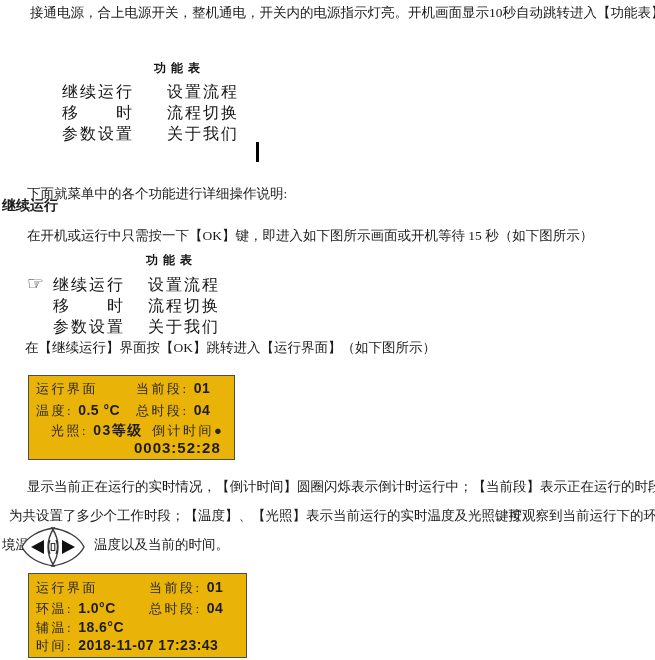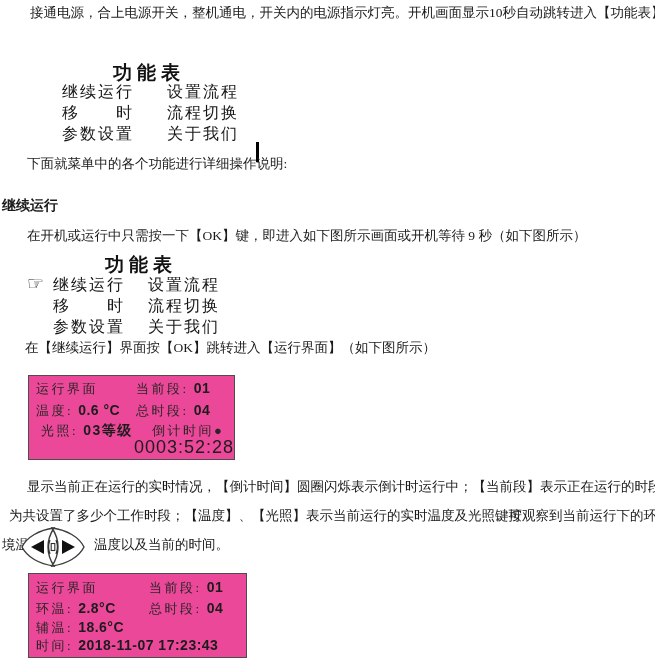--- a/index.html
+++ b/index.html
@@ -4,31 +4,31 @@
 <style>
   html,body{margin:0;padding:0;background:#fff;}
   .page{
     position:relative;width:655px;height:660px;background:#ffffff;
     font-family:"Liberation Serif","DejaVu Serif",serif;color:#1a1a1a;overflow:hidden;
   }
   .abs{position:absolute;white-space:nowrap;}
   .body-text{font-size:13.5px;line-height:16px;}
   .bold{font-weight:bold;}
   
-  .menu-title{font-size:19px;letter-spacing:5px;font-weight:600;color:#111;}
+  .menu-title{font-size:12px;letter-spacing:5px;font-weight:600;color:#111;margin-left:41px;}
   .menu-rows{font-size:16px;letter-spacing:2px;color:#161616;}
   .menu-row{display:flex;line-height:21px;}
   .menu1 .lcol{display:inline-block;width:105px;}
   .menu2 .lcol{display:inline-block;width:95px;}
   .hand{font-family:"DejaVu Sans",sans-serif;font-size:19px;color:#222;}
   
-  .screen{position:absolute;border:1px solid #4d4d4d;background:#ec4899;}
+  .screen{position:absolute;border:1px solid #4d4d4d;background:#eab308;}
   .s{position:absolute;white-space:nowrap;font-size:13px;letter-spacing:2.5px;color:#262626;line-height:15px;}
   .s .val{font-family:"Liberation Sans","DejaVu Sans",sans-serif;font-weight:bold;letter-spacing:0.5px;font-size:14px;margin-left:5px;color:#1c1c1c;}
-  .cd-val{font-family:"Liberation Sans","DejaVu Sans",sans-serif;font-weight:normal;font-size:18px;letter-spacing:1px;color:#1c1c1c;}
+  .cd-val{font-family:"Liberation Sans","DejaVu Sans",sans-serif;font-weight:bold;font-size:15px;letter-spacing:1px;color:#1c1c1c;}
   .dot{letter-spacing:0;}
   .cursor-bar{position:absolute;width:3px;height:20px;background:#000;}
   .arrowkeys{position:absolute;}
 </style>
 </head>
 <body>
 
 <div class="page">
 
   <div class="abs body-text" style="left:30px;top:5px;">接通电源，合上电源开关，整机通电，开关内的电源指示灯亮。开机画面显示10秒自动跳转进入【功能表】，也可以</div>
@@ -44,25 +44,25 @@
       <span>流程切换</span>
     </div>
     <div class="menu-row">
       <span class="lcol">参数设置</span>
       <span>关于我们</span>
     </div>
   </div>
 
   <div class="cursor-bar" style="left:256px;top:142px;"></div>
 
-  <div class="abs body-text" style="left:27px;top:156px;">下面就菜单中的各个功能进行详细操作说明:</div>
+  <div class="abs body-text" style="left:27px;top:186px;">下面就菜单中的各个功能进行详细操作说明:</div>
 
   <div class="abs body-text bold" style="left:2px;top:198px;font-size:14px;">继续运行</div>
 
-  <div class="abs body-text" style="left:27px;top:228px;">在开机或运行中只需按一下【OK】键，即进入如下图所示画面或开机等待 9 秒（如下图所示）</div>
+  <div class="abs body-text" style="left:27px;top:228px;">在开机或运行中只需按一下【OK】键，即进入如下图所示画面或开机等待 15 秒（如下图所示）</div>
 
   <div class="abs menu-title" style="left:105px;top:252px;">功能表</div>
   <div class="abs hand" style="left:27px;top:272px;">☞</div>
   <div class="abs menu-rows menu2" style="left:53px;top:274px;">
     <div class="menu-row">
       <span class="lcol">继续运行</span>
       <span>设置流程</span>
     </div>
     <div class="menu-row">
       <span class="lcol">移　　时</span>
@@ -71,22 +71,22 @@
     <div class="menu-row">
       <span class="lcol">参数设置</span>
       <span>关于我们</span>
     </div>
   </div>
 
   <div class="abs body-text" style="left:25px;top:340px;">在【继续运行】界面按【OK】跳转进入【运行界面】（如下图所示）</div>
 
   <div class="screen" style="left:28px;top:375px;width:205px;height:83px;">
     <div class="s" style="left:7px;top:5px;">运行界面</div>
-    <div class="s" style="left:7px;top:27px;"><span>温度:</span><span class="val">0.6 °C</span></div>
-    <div class="s" style="left:12px;top:47px;"><span>光照:</span><span class="val" style="letter-spacing:1.5px;">03等级</span></div>
+    <div class="s" style="left:7px;top:27px;"><span>温度:</span><span class="val">0.5 °C</span></div>
+    <div class="s" style="left:22px;top:47px;"><span>光照:</span><span class="val" style="letter-spacing:1.5px;">03等级</span></div>
     <div class="s" style="left:107px;top:5px;"><span>当前段:</span><span class="val">01</span></div>
     <div class="s" style="left:107px;top:27px;"><span>总时段:</span><span class="val">04</span></div>
     <div class="s" style="left:123px;top:47px;text-align:center;"><span>倒计时间</span><span class="dot">●</span></div>
     <div class="s cd-val" style="left:105px;top:64px;">0003:52:28</div>
   </div>
 
   <div class="abs body-text" style="left:27px;top:479px;">显示当前正在运行的实时情况，【倒计时间】圆圈闪烁表示倒计时运行中；【当前段】表示正在运行的时段；【总时段】</div>
   <div class="abs body-text" style="left:9px;top:508px;">为共设置了多少个工作时段；【温度】、【光照】表示当前运行的实时温度及光照。按</div>
   <div class="abs body-text" style="left:495px;top:508px;">键可观察到当前运行下的环</div>
   <div class="abs body-text" style="left:2px;top:537px;text-align:center;">境温</div>
@@ -105,20 +105,20 @@
       <g>
         <path d="M31 14 Q28.2 21 31 28" fill="none" stroke="#2e2e2e" stroke-width="1.2"></path>
         <path d="M37 14 Q39.8 21 37 28" fill="none" stroke="#2e2e2e" stroke-width="1.2"></path>
         <rect x="32.2" y="17.5" width="3.6" height="7" fill="none" stroke="#2e2e2e" stroke-width="1.1"></rect>
       </g>
     </svg>
   </div>
 
   <div class="screen" style="left:28px;top:573px;width:217px;height:83px;">
     <div class="s" style="left:7px;top:6px;">运行界面</div>
-    <div class="s" style="left:7px;top:27px;"><span>环温:</span><span class="val">2.8°C</span></div>
+    <div class="s" style="left:7px;top:27px;"><span>环温:</span><span class="val">1.0°C</span></div>
     <div class="s" style="left:7px;top:46px;"><span>辅温:</span><span class="val">18.6°C</span></div>
     <div class="s" style="left:7px;top:64px;"><span>时间:</span><span class="val">2018-11-07 17:23:43</span></div>
     <div class="s" style="left:120px;top:6px;"><span>当前段:</span><span class="val">01</span></div>
     <div class="s" style="left:120px;top:27px;"><span>总时段:</span><span class="val">04</span></div>
   </div>
 
 </div>
 
 </body></html>

